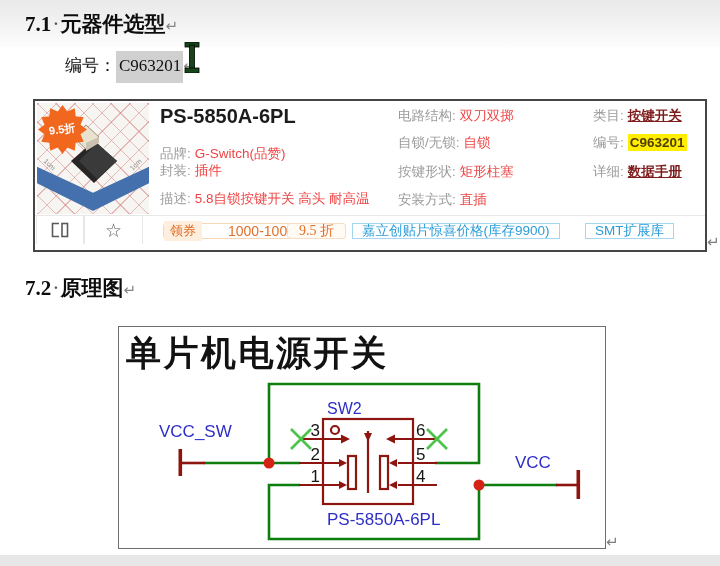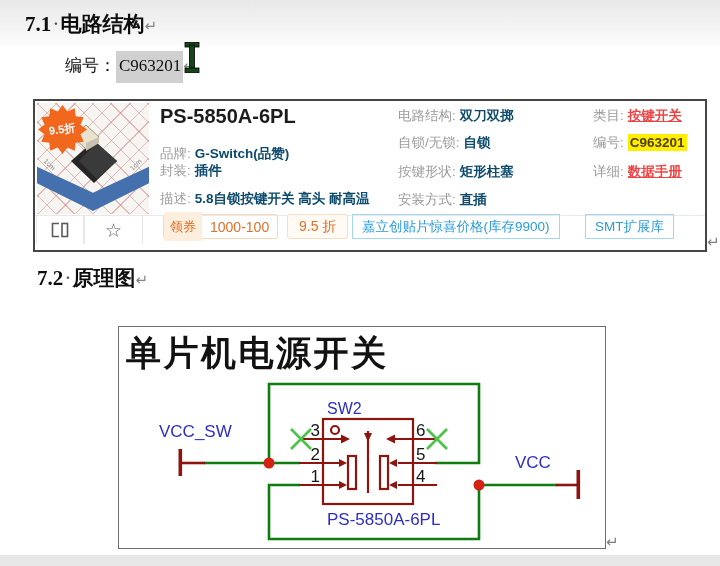--- a/index.html
+++ b/index.html
@@ -32,52 +32,52 @@
   .chevron{position:absolute;left:-4px;top:62px;width:120px;height:48px;background:#4471ad;
     clip-path:polygon(0 0,50% 58%,100% 0,100% 34%,50% 96%,0 34%);}
   .ruler-label{position:absolute;font-size:7px;color:#8a8a8a;white-space:nowrap;}
   .badge{position:absolute;left:1px;top:2px;width:49px;height:49px;background:#f2671e;
     display:flex;align-items:center;justify-content:center;
     clip-path:polygon(100% 50%,86.7% 59.8%,93.3% 75%,76.9% 76.9%,75% 93.3%,59.8% 86.7%,50% 100%,40.2% 86.7%,25% 93.3%,23.1% 76.9%,6.7% 75%,13.3% 59.8%,0 50%,13.3% 40.2%,6.7% 25%,23.1% 23.1%,25% 6.7%,40.2% 13.3%,50% 0,59.8% 13.3%,75% 6.7%,76.9% 23.1%,93.3% 25%,86.7% 40.2%);}
   .badge span{color:#fff;font-size:11px;font-weight:700;transform:rotate(-8deg);}
   .card-title{position:absolute;left:125px;top:4px;font-size:20px;font-weight:700;color:#1c1c1c;}
   .row{position:absolute;font-size:13.5px;white-space:nowrap;}
   .row .lbl{color:#9b9b9b;margin-right:4px;text-align:center;}
-  .row .val{color:#0c4a6e;font-weight:700;}
-  .row .link{color:#ef4444;font-weight:600;text-decoration:underline;cursor:pointer;}
+  .row .val{color:#ef4444;font-weight:400;}
+  .row .link{color:#7f1d1d;font-weight:600;text-decoration:underline;cursor:pointer;}
   .row .hl{background:#ffee00;color:#4f3e00;font-weight:600;padding:1px 2px;}
   .icon-cell{position:absolute;top:114px;height:29px;border:1px solid #e7e7e7;border-bottom:none;
     display:flex;align-items:center;justify-content:center;box-sizing:border-box;}
   .star-glyph{font-size:19px;color:#5a5a5a;line-height:1;}
-  .tag{position:absolute;top:113px;height:25px;display:flex;align-items:center;
-       font-size:13px;border-radius:3px;box-sizing:border-box;white-space:nowrap;}
+  .tag{position:absolute;top:122px;height:16px;display:flex;align-items:center;
+       font-size:13px;border-radius:3px;box-sizing:border-box;white-space:nowrap;gap:18px;}
   .tag-coupon{left:128px;border:1px solid #f7d7b6;color:#e2702a;}
   .tag-coupon .cpn-l{background:#fdeedd;padding:3px 6px;height:100%;display:flex;align-items:center;border-radius:2px 0 0 2px;}
   .tag-coupon .cpn-r{padding:3px 8px;font-size:14px;}
-  .tag-disc{left:252px;border:1px solid #f7ddc4;background:#fffaf4;color:#e2702a;padding:0 11px;font-size:14px;}
+  .tag-disc{left:252px;border:1px solid #f7ddc4;background:#fffaf4;color:#e2702a;padding:0 11px;font-size:14px;font-family:Liberation Serif, serif;}
   .tag-blue{border:1px solid #a5d6f0;color:#2b9cd8;padding:0 9px;border-radius:0;font-size:13.5px;}
   .tag-promo{left:317px;}
   .tag-smt{left:550px;}
 
   
   .schematic{left:118px;top:326px;width:488px;height:223px;border:1.5px solid #6e6e6e;
              background:#fff;box-sizing:border-box;}
   .schem-title{position:absolute;left:7px;top:3px;font-size:35px;font-weight:700;color:#121212;
                letter-spacing:2.5px;white-space:nowrap;}
   .schem-svg{position:absolute;left:0;top:0;}
   .pilcrow-float{color:#7d7d7d;font-size:15px;font-family:"DejaVu Sans",sans-serif;}
 </style>
 </head>
 <body>
 
 <div class="stage">
   <div class="abs top-band"></div>
 
   <div class="abs doc-h" style="left:25px;top:10px;">
-    <span>7.1</span><span class="dot">·</span><span>电路结构</span><span class="pmark">↵</span>
+    <span>7.1</span><span class="dot">·</span><span>元器件选型</span><span class="pmark">↵</span>
   </div>
 
   <div class="abs code-line" style="left:65px;top:54px;">
     <span>编号：</span><span class="sel">C963201</span><span class="pmark">↵</span>
   </div>
 
   <div class="abs" style="left:184px;top:42px;">
     <svg class="ibeam" viewBox="0 0 16 31">
       <rect x="1" y="0" width="14" height="5" fill="#16451a" stroke="#000" stroke-width="0.8"></rect>
       <rect x="5.5" y="3" width="5" height="25" fill="#16451a" stroke="#000" stroke-width="0.8"></rect>
@@ -154,21 +154,21 @@
     <div class="tag tag-coupon">
       <span class="cpn-l">领券</span>
       <span class="cpn-r">1000-100</span>
     </div>
     <div class="tag tag-disc">9.5 折</div>
     <div class="tag tag-blue tag-promo">嘉立创贴片惊喜价格(库存9900)</div>
     <div class="tag tag-blue tag-smt">SMT扩展库</div>
   </div>
   <div class="abs pilcrow-float" style="left:707px;top:233px;">↵</div>
 
-  <div class="abs doc-h" style="left:25px;top:264px;margin-left:12px;">
+  <div class="abs doc-h" style="left:25px;top:274px;">
     <span>7.2</span><span class="dot">·</span><span>原理图</span><span class="pmark">↵</span>
   </div>
 
   <div class="abs schematic">
     <div class="schem-title">单片机电源开关</div>
     <svg class="schem-svg" width="485" height="220" viewBox="0 0 485 220">
 
       <g stroke="#0d7d0d" stroke-width="2.6" fill="none">
         <polyline points="150,136 150,57 360,57 360,136 316,136"></polyline>
         <line x1="85" y1="136" x2="181" y2="136"></line>

